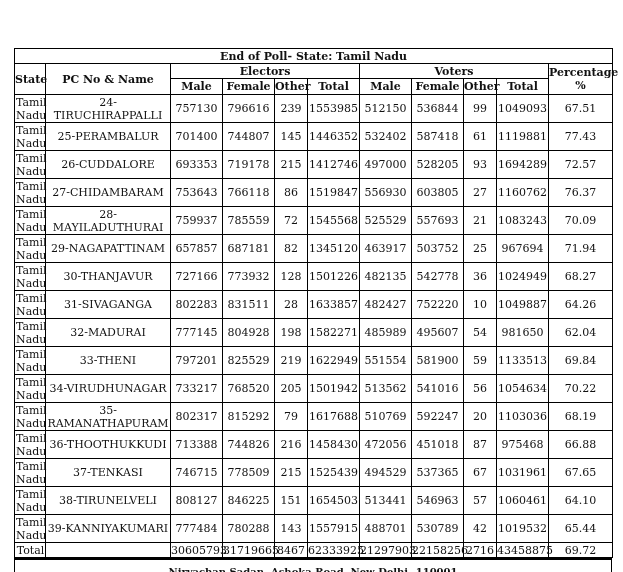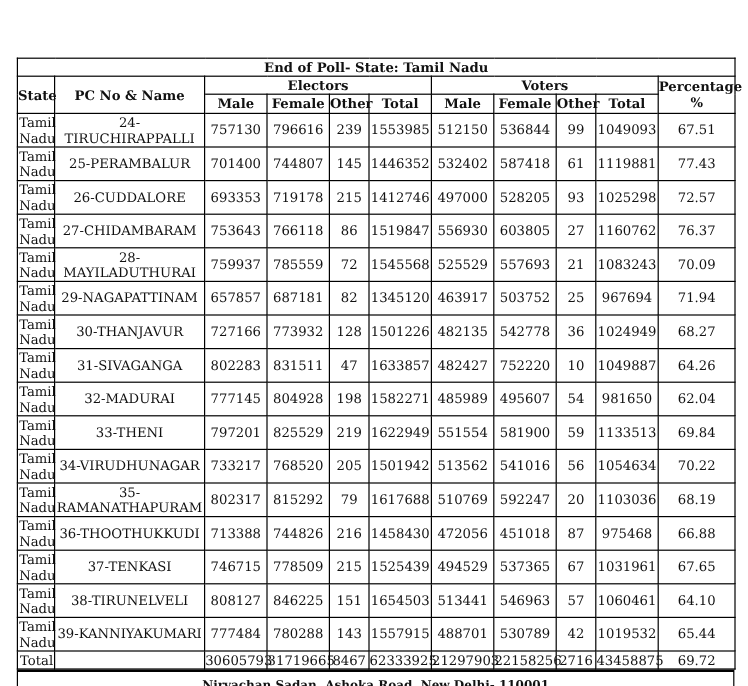--- a/index.html
+++ b/index.html
@@ -91,21 +91,21 @@
         <tr class="data">
           <td class="state-cell">Tamil Nadu</td>
           <td>26-CUDDALORE</td>
           <td class="num">693353</td>
           <td class="num">719178</td>
           <td class="num">215</td>
           <td class="num">1412746</td>
           <td class="num">497000</td>
           <td class="num">528205</td>
           <td class="num">93</td>
-          <td class="num">1025298</td>
+          <td class="num">1694289</td>
           <td class="num">72.57</td>
         </tr>
         <tr class="data">
           <td class="state-cell">Tamil Nadu</td>
           <td>27-CHIDAMBARAM</td>
           <td class="num">753643</td>
           <td class="num">766118</td>
           <td class="num">86</td>
           <td class="num">1519847</td>
           <td class="num">556930</td>
@@ -151,21 +151,21 @@
           <td class="num">542778</td>
           <td class="num">36</td>
           <td class="num">1024949</td>
           <td class="num">68.27</td>
         </tr>
         <tr class="data">
           <td class="state-cell">Tamil Nadu</td>
           <td>31-SIVAGANGA</td>
           <td class="num">802283</td>
           <td class="num">831511</td>
-          <td class="num">47</td>
+          <td class="num">28</td>
           <td class="num">1633857</td>
           <td class="num">482427</td>
           <td class="num">752220</td>
           <td class="num">10</td>
           <td class="num">1049887</td>
           <td class="num">64.26</td>
         </tr>
         <tr class="data thick-top">
           <td class="state-cell">Tamil Nadu</td>
           <td>32-MADURAI</td>

